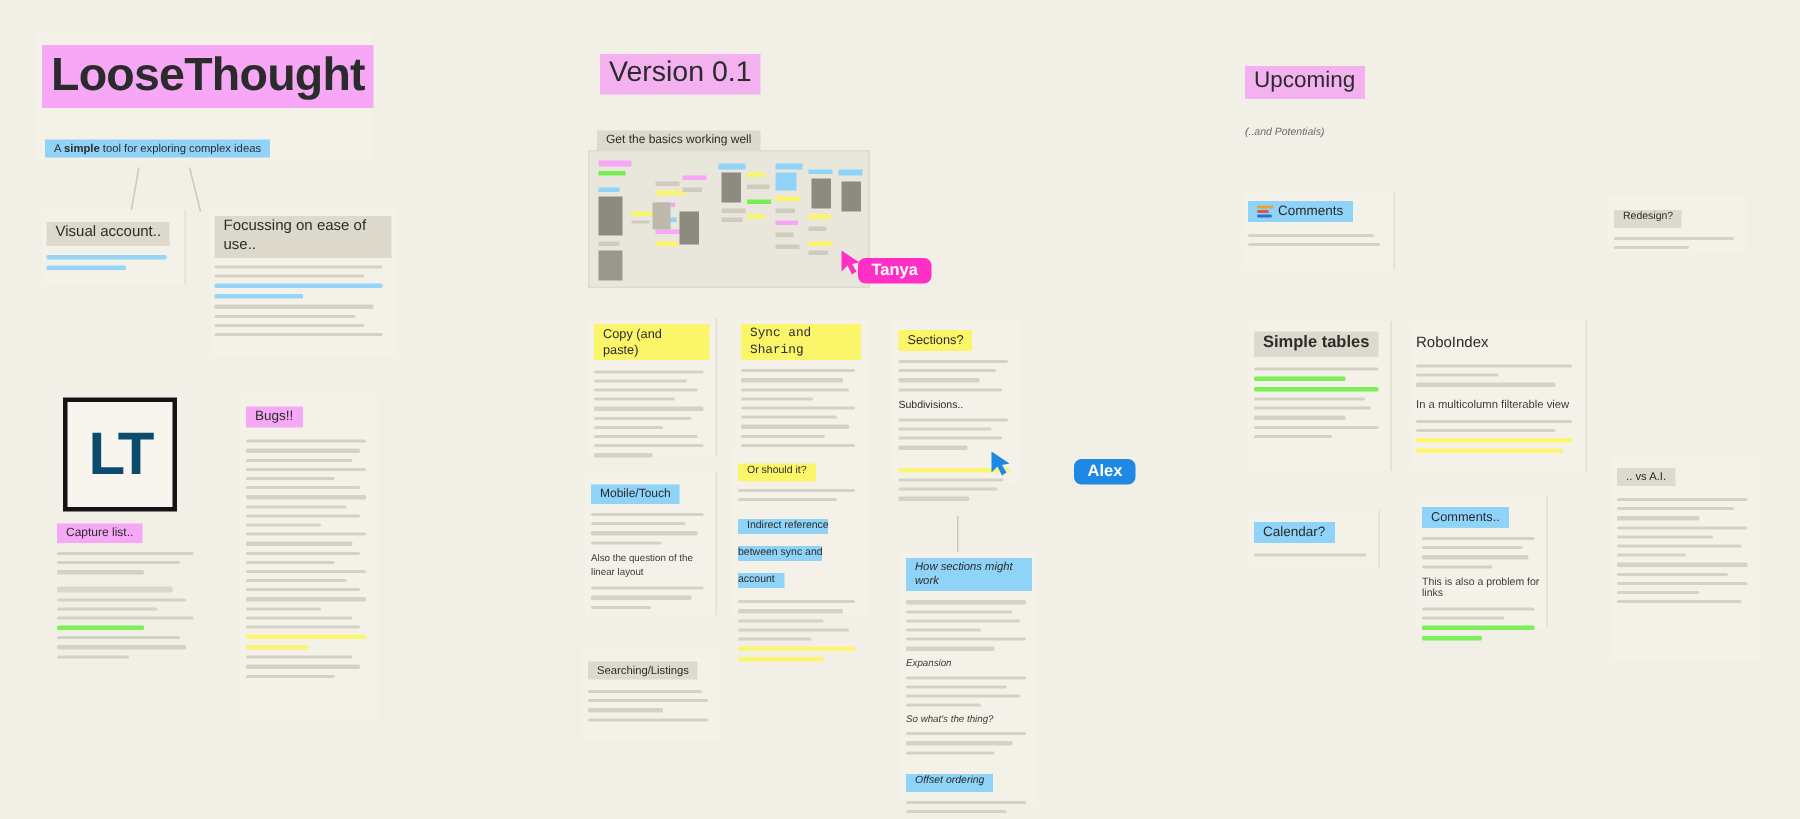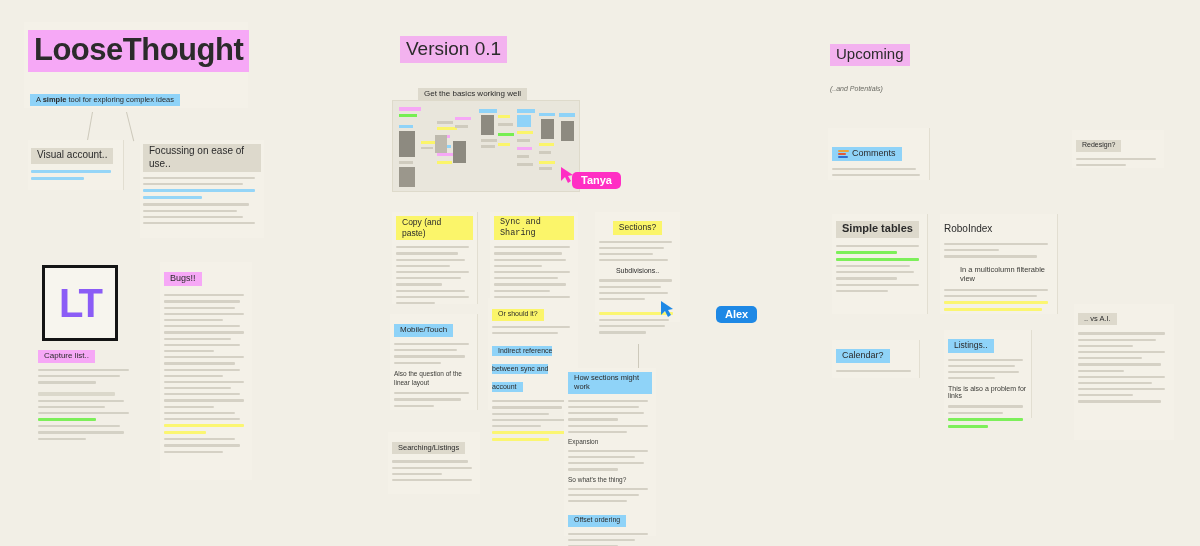--- a/index.html
+++ b/index.html
@@ -58,21 +58,21 @@
   .mini{
     background:#e9e6dc;border:1px solid #dedacb;position:relative;overflow:hidden;
   }
   .mini i{position:absolute;display:block;}
 
   
   .logo{
     border:3px solid #141414;background:#f7f5ee;
     display:flex;align-items:center;justify-content:center;
   }
-  .logo span{font-size:40px;font-weight:800;letter-spacing:-2px;color:#8b5cf6;font-family:"Liberation Sans",sans-serif;}
+  .logo span{font-size:40px;font-weight:800;letter-spacing:-2px;color:#0c4a6e;font-family:"Liberation Sans",sans-serif;}
 
   .comment-ico{display:inline-block;width:11px;height:9px;margin-right:3px;vertical-align:-1px;position:relative;}
   .comment-ico b{position:absolute;display:block;height:2px;border-radius:1px;left:0;}
 </style>
 </head>
 <body>
 
 <div class="canvas">
 
   <div class="card paper" style="left:24px;top:22px;width:224px;height:86px;">
@@ -167,21 +167,21 @@
         <div class="ln t w85"></div>
         <div class="ln t w90"></div>
         <div class="ln t w70"></div>
       </div>
     </div>
   </div>
 
   <div class="card" style="left:400px;top:36px;width:200px;">
     <span class="title-lg hl hl-pink-soft">Version 0.1</span>
   </div>
-  <div class="card" style="left:418px;top:82px;width:200px;">
+  <div class="card" style="left:398px;top:82px;width:200px;">
     <span class="hl hl-grey" style="font-size:8px;">Get the basics working well</span>
   </div>
 
   <div class="card mini" style="left:392px;top:100px;width:188px;height:92px;">
     <i style="left:6px;top:6px;width:22px;height:4px;background:#f6a8f6;"></i>
     <i style="left:6px;top:13px;width:18px;height:3px;background:#76ee52;"></i>
     <i style="left:6px;top:24px;width:14px;height:3px;background:#8fd3f8;"></i>
     <i style="left:6px;top:30px;width:16px;height:26px;background:#8d8a80;"></i>
     <i style="left:6px;top:60px;width:14px;height:3px;background:#cfcbbe;"></i>
     <i style="left:6px;top:66px;width:16px;height:20px;background:#9b978c;"></i>
@@ -259,21 +259,21 @@
         <div class="ln t w80"></div>
         <div class="ln t w90"></div>
         <div class="ln t w70"></div>
         <div class="ln t w95"></div>
         <div class="ln t w40"></div>
       </div>
     </div>
   </div>
 
   <div class="card paper" style="left:595px;top:212px;width:85px;height:110px;">
-    <div style="padding:4px 4px;text-align:center;">
+    <div style="padding:4px 4px;">
       <span class="title-xs hl hl-yellow" style="font-size:8.5px;">Sections?</span>
       <div class="lines" style="margin-top:6px;">
         <div class="ln t w95"></div>
         <div class="ln t w85"></div>
         <div class="ln t w70"></div>
         <div class="ln t w90"></div>
       </div>
       <div class="title-xs" style="margin-top:6px;font-size:7px;">Subdivisions..</div>
       <div class="lines" style="margin-top:5px;">
         <div class="ln t w95"></div>
@@ -335,21 +335,21 @@
         <div class="ln t w90"></div>
         <div class="ln t w60"></div>
         <div class="ln yellow w95"></div>
         <div class="ln yellow w70"></div>
       </div>
     </div>
   </div>
 
   <div class="conn" style="left:638px;top:344px;width:1px;height:28px;"></div>
 
-  <div class="card paper" style="left:564px;top:368px;width:92px;height:168px;">
+  <div class="card paper" style="left:600px;top:368px;width:92px;height:168px;font-style:italic;">
     <div style="padding:4px 4px;">
       <span class="title-xs hl hl-blue" style="font-size:7.5px;">How sections might work</span>
       <div class="lines" style="margin-top:6px;">
         <div class="ln t w95"></div>
         <div class="ln t w85"></div>
         <div class="ln t w90"></div>
         <div class="ln t w60"></div>
         <div class="ln t w95"></div>
         <div class="ln t w70"></div>
       </div>
@@ -388,21 +388,21 @@
       </div>
     </div>
   </div>
 
   <div class="card" style="left:830px;top:44px;width:200px;">
     <span class="title-md hl hl-pink-soft" style="font-size:15px;">Upcoming</span>
   </div>
   <div class="card ital" style="left:830px;top:85px;width:180px;">(..and Potentials)</div>
 
   <div class="card paper panel-border-r" style="left:828px;top:128px;width:102px;height:52px;">
-    <div style="padding:4px 4px;margin-top:12px;">
+    <div style="padding:4px 4px;">
       <span class="hl hl-blue" style="font-size:9px;display:inline-flex;align-items:center;">
         <span class="comment-ico">
           <b style="top:1px;width:11px;background:#e8a23c;"></b>
           <b style="top:4px;width:8px;background:#e05a3a;"></b>
           <b style="top:7px;width:10px;background:#2f6fd0;"></b>
         </span>
         <span>Comments</span>
       </span>
       <div class="lines" style="margin-top:6px;">
         <div class="ln t w90"></div>
@@ -439,21 +439,21 @@
   </div>
 
   <div class="card paper panel-border-r" style="left:940px;top:214px;width:118px;height:100px;">
     <div style="padding:4px 4px;">
       <span class="title-sm" style="font-size:10px;">RoboIndex</span>
       <div class="lines" style="margin-top:7px;">
         <div class="ln t w95"></div>
         <div class="ln t w50"></div>
         <div class="ln t w85"></div>
       </div>
-      <div style="font-size:7.5px;margin-top:7px;color:#3b3b37;margin-left:16px;">In a multicolumn filterable view</div>
+      <div style="font-size:7.5px;margin-top:7px;color:#3b3b37;">In a multicolumn filterable view</div>
       <div class="lines" style="margin-top:6px;">
         <div class="ln t w95"></div>
         <div class="ln t w85"></div>
         <div class="ln yellow w95"></div>
         <div class="ln yellow w90"></div>
       </div>
     </div>
   </div>
 
 
@@ -461,21 +461,21 @@
     <div style="padding:4px 4px;">
       <span class="hl hl-blue" style="font-size:9px;">Calendar?</span>
       <div class="lines" style="margin-top:7px;">
         <div class="ln t w95"></div>
       </div>
     </div>
   </div>
 
   <div class="card paper panel-border-r" style="left:944px;top:330px;width:88px;height:88px;">
     <div style="padding:4px 4px;">
-      <span class="hl hl-blue" style="font-size:8.5px;">Listings..</span>
+      <span class="hl hl-blue" style="font-size:8.5px;">Comments..</span>
       <div class="lines" style="margin-top:6px;">
         <div class="ln t w95"></div>
         <div class="ln t w85"></div>
         <div class="ln t w90"></div>
         <div class="ln t w60"></div>
       </div>
       <div style="font-size:7px;margin-top:6px;color:#3b3b37;">This is also a problem for links</div>
       <div class="lines" style="margin-top:6px;">
         <div class="ln t w95"></div>
         <div class="ln t w70"></div>

